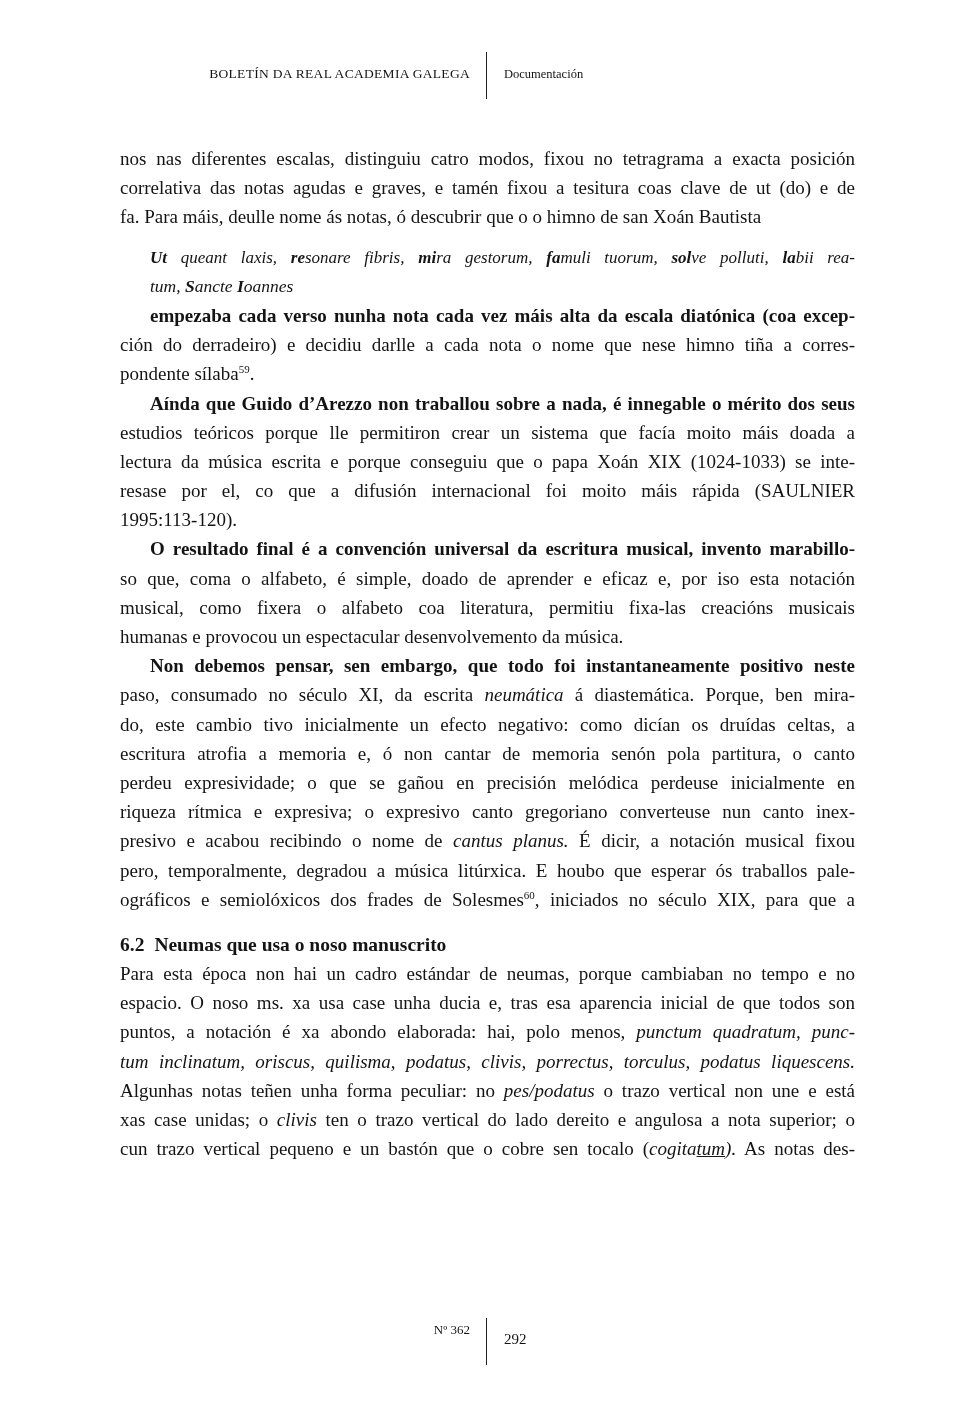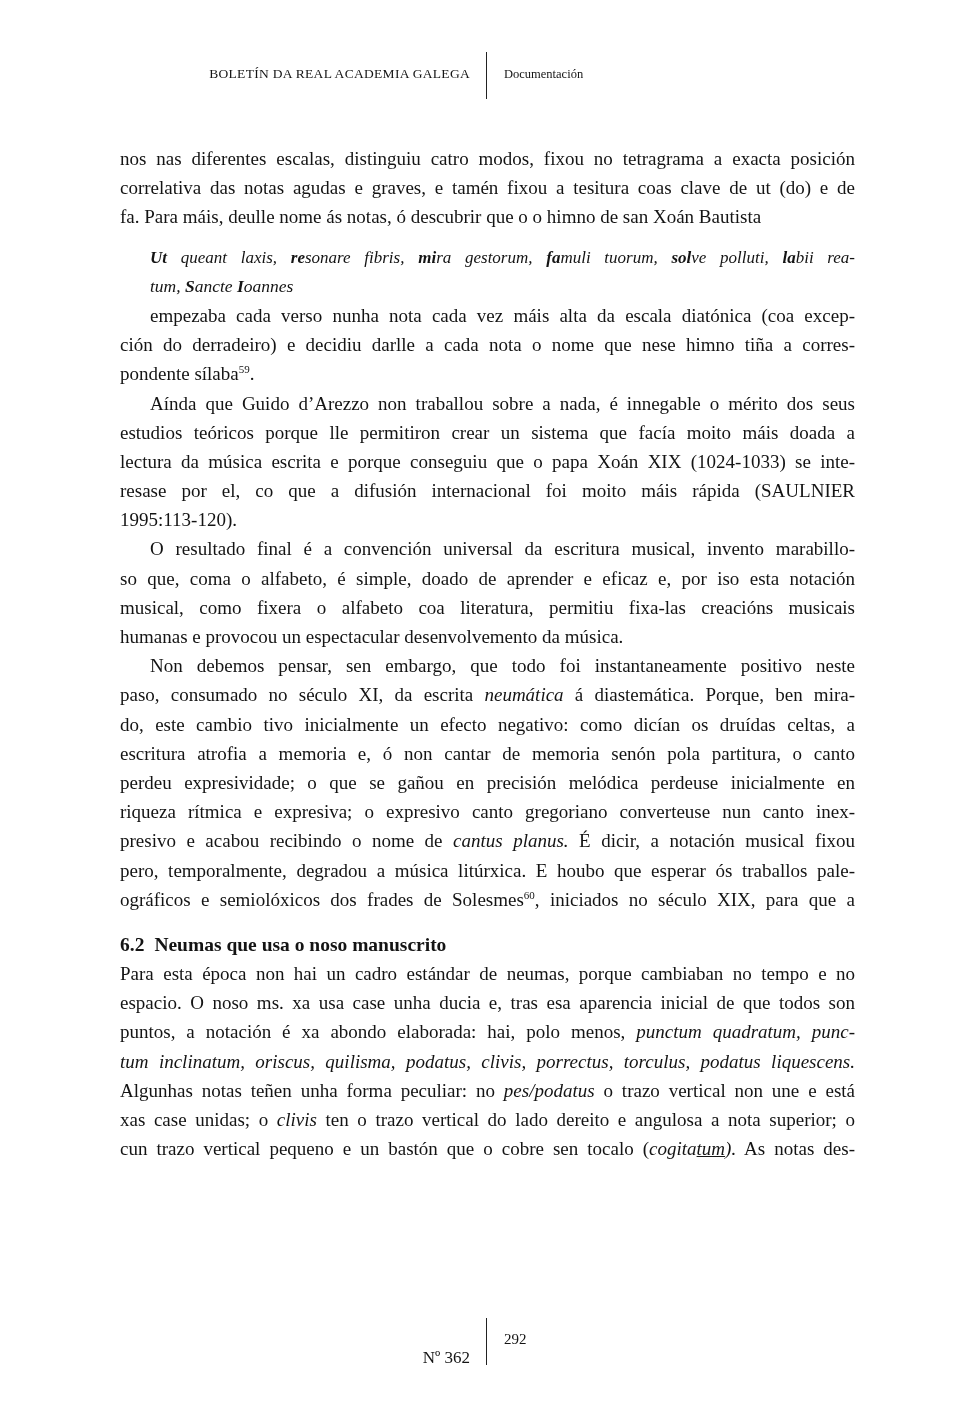--- a/index.html
+++ b/index.html
@@ -7,33 +7,33 @@
          font-family: "Liberation Serif", "DejaVu Serif", serif; color: #141414; }
   .header { position: absolute; top: 52px; left: 0; width: 975px; height: 48px; text-align: right; }
   .header .journal { position: absolute; right: 505px; top: 14px; font-size: 13.5px; letter-spacing: 0.3px; }
   .header .divider { position: absolute; left: 486px; top: 0; width: 1px; height: 47px; background: #222; }
   .header .section { position: absolute; left: 504px; top: 15px; font-size: 12.5px; }
 
   .body { position: absolute; left: 120px; top: 144px; width: 735px; }
   .line { height: 29.2px; line-height: 29.2px; font-size: 19px; white-space: nowrap;
           text-align: justify; text-align-last: justify; }
   .line.last { text-align-last: left; }
-  .line.indent { padding-left: 30px; }
+  .line.indent { padding-left: 30px; font-weight: bold; }
   .line.quote { padding-left: 30px; font-size: 17px; margin-top: 11px; }
   .line.quote2 { padding-left: 30px; font-size: 17.5px; text-align-last: left; }
   i, .it { font-style: italic; }
   b { font-weight: bold; }
   sup { font-size: 11px; line-height: 0; vertical-align: 7px; }
   u { text-decoration: underline; }
   .heading { height: 29.2px; line-height: 29.2px; font-size: 19.5px; font-weight: bold; margin-top: 8px; }
   .heading .num { margin-right: 10px; }
   .gap { height: 8px; }
 
   .footer { position: absolute; top: 1318px; left: 0; width: 975px; height: 48px; }
-  .footer .issue { position: absolute; right: 505px; top: 30px; font-size: 17px; }
+  .footer .issue { position: absolute; right: 505px; top: 4px; font-size: 13px; }
   .footer .divider { position: absolute; left: 486px; top: 0; width: 1px; height: 47px; background: #222; }
   .footer .page { position: absolute; left: 504px; top: 13px; font-size: 15px; font-weight: normal; }
 </style>
 </head>
 <body>
 
 <div class="header">
   <span class="journal">BOLETÍN DA REAL ACADEMIA GALEGA</span>
   <span class="divider"></span>
   <span class="section">Documentación</span>

